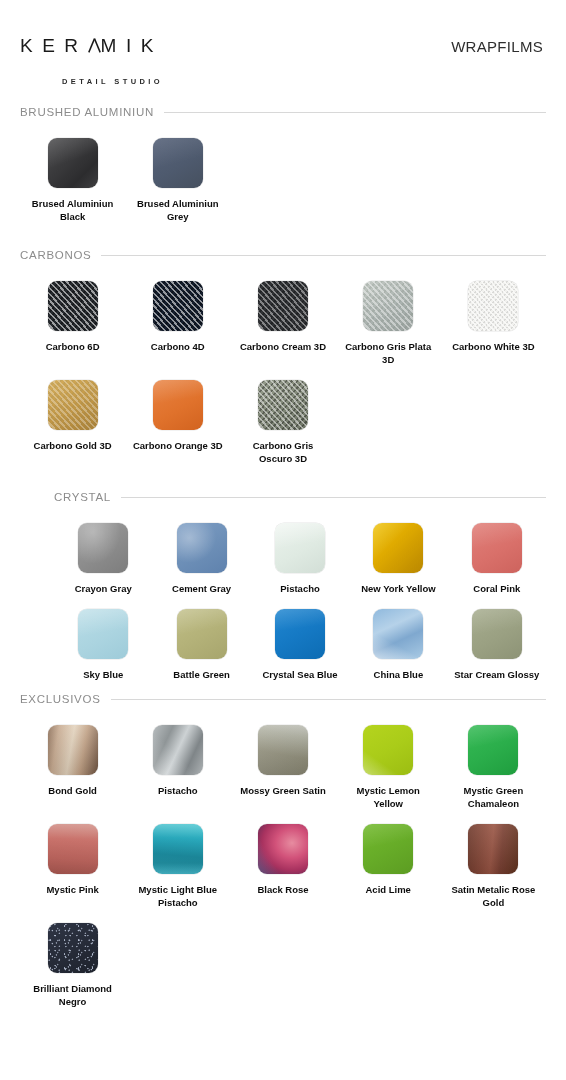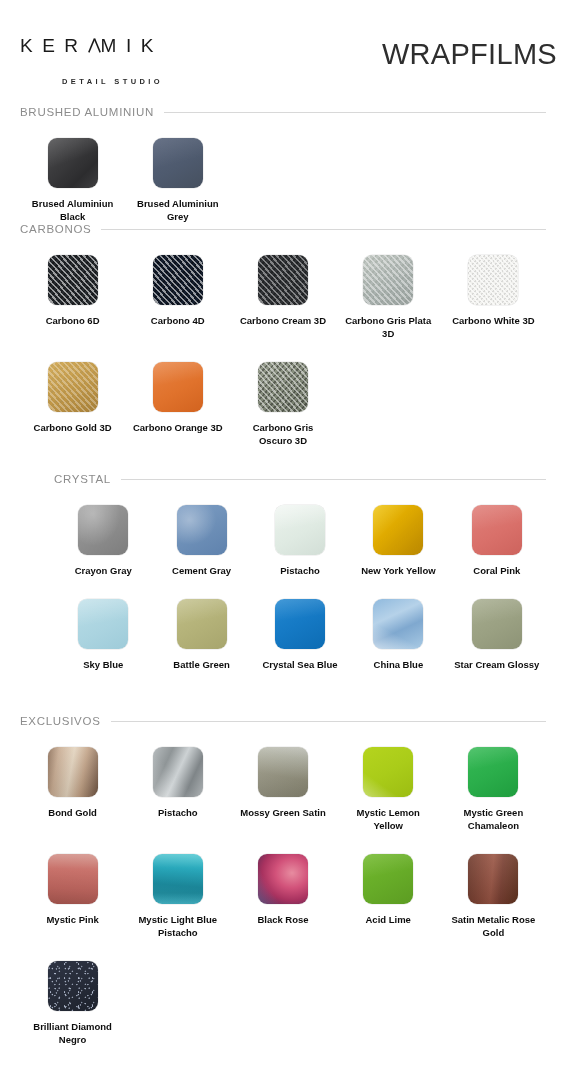--- a/index.html
+++ b/index.html
@@ -40,23 +40,23 @@
     font-size: 7.5px;
     letter-spacing: 3.4px;
     color: #2b2b2b;
     font-weight: 700;
     margin-top: 22px;
     margin-left: 42px;
     white-space: nowrap;
   }
   .wrapfilms {
     position: absolute;
-    right: 9px;
+    right: 23px;
     top: 38px;
-    font-size: 29px;
+    font-size: 15px;
     letter-spacing: 0.3px;
     color: #2e2e2e;
     font-weight: 400;
     white-space: nowrap;
   }
 
   
   .section { padding: 0 20px; }
   .section-head {
     display: flex;
@@ -73,21 +73,21 @@
   }
   .section-rule {
     flex: 1 1 auto;
     height: 1px;
     background: #d8d8d8;
   }
 
   .grid {
     display: grid;
     grid-template-columns: repeat(5, 1fr);
-    row-gap: 8px;
+    row-gap: 0px;
   }
   .cell {
     display: flex;
     flex-direction: column;
     align-items: center;
     padding-top: 14px;
   }
   .swatch {
     width: 50px;
     height: 50px;
@@ -106,23 +106,23 @@
     font-size: 9.5px;
     line-height: 13px;
     font-weight: 700;
     color: #0d0d0d;
     text-align: center;
     max-width: 92px;
   }
 
   
   .sec-brushed { margin-top: 8px; }
-  .sec-carbonos { }
+  .sec-carbonos { margin-top: 26px; }
   .sec-crystal  { margin-top: 26px; margin-left: 34px; }
-  .sec-exclusivos { margin-top: 44px; }
+  .sec-exclusivos { margin-top: 12px; }
 
   
   .weave {
     position: absolute;
     inset: -6px;
     background-image:
       repeating-linear-gradient(48deg,
         rgba(255,255,255,0.55) 0px, rgba(255,255,255,0.55) 1.6px,
         rgba(255,255,255,0.0) 1.6px, rgba(255,255,255,0.0) 4.2px),
       repeating-linear-gradient(132deg,

